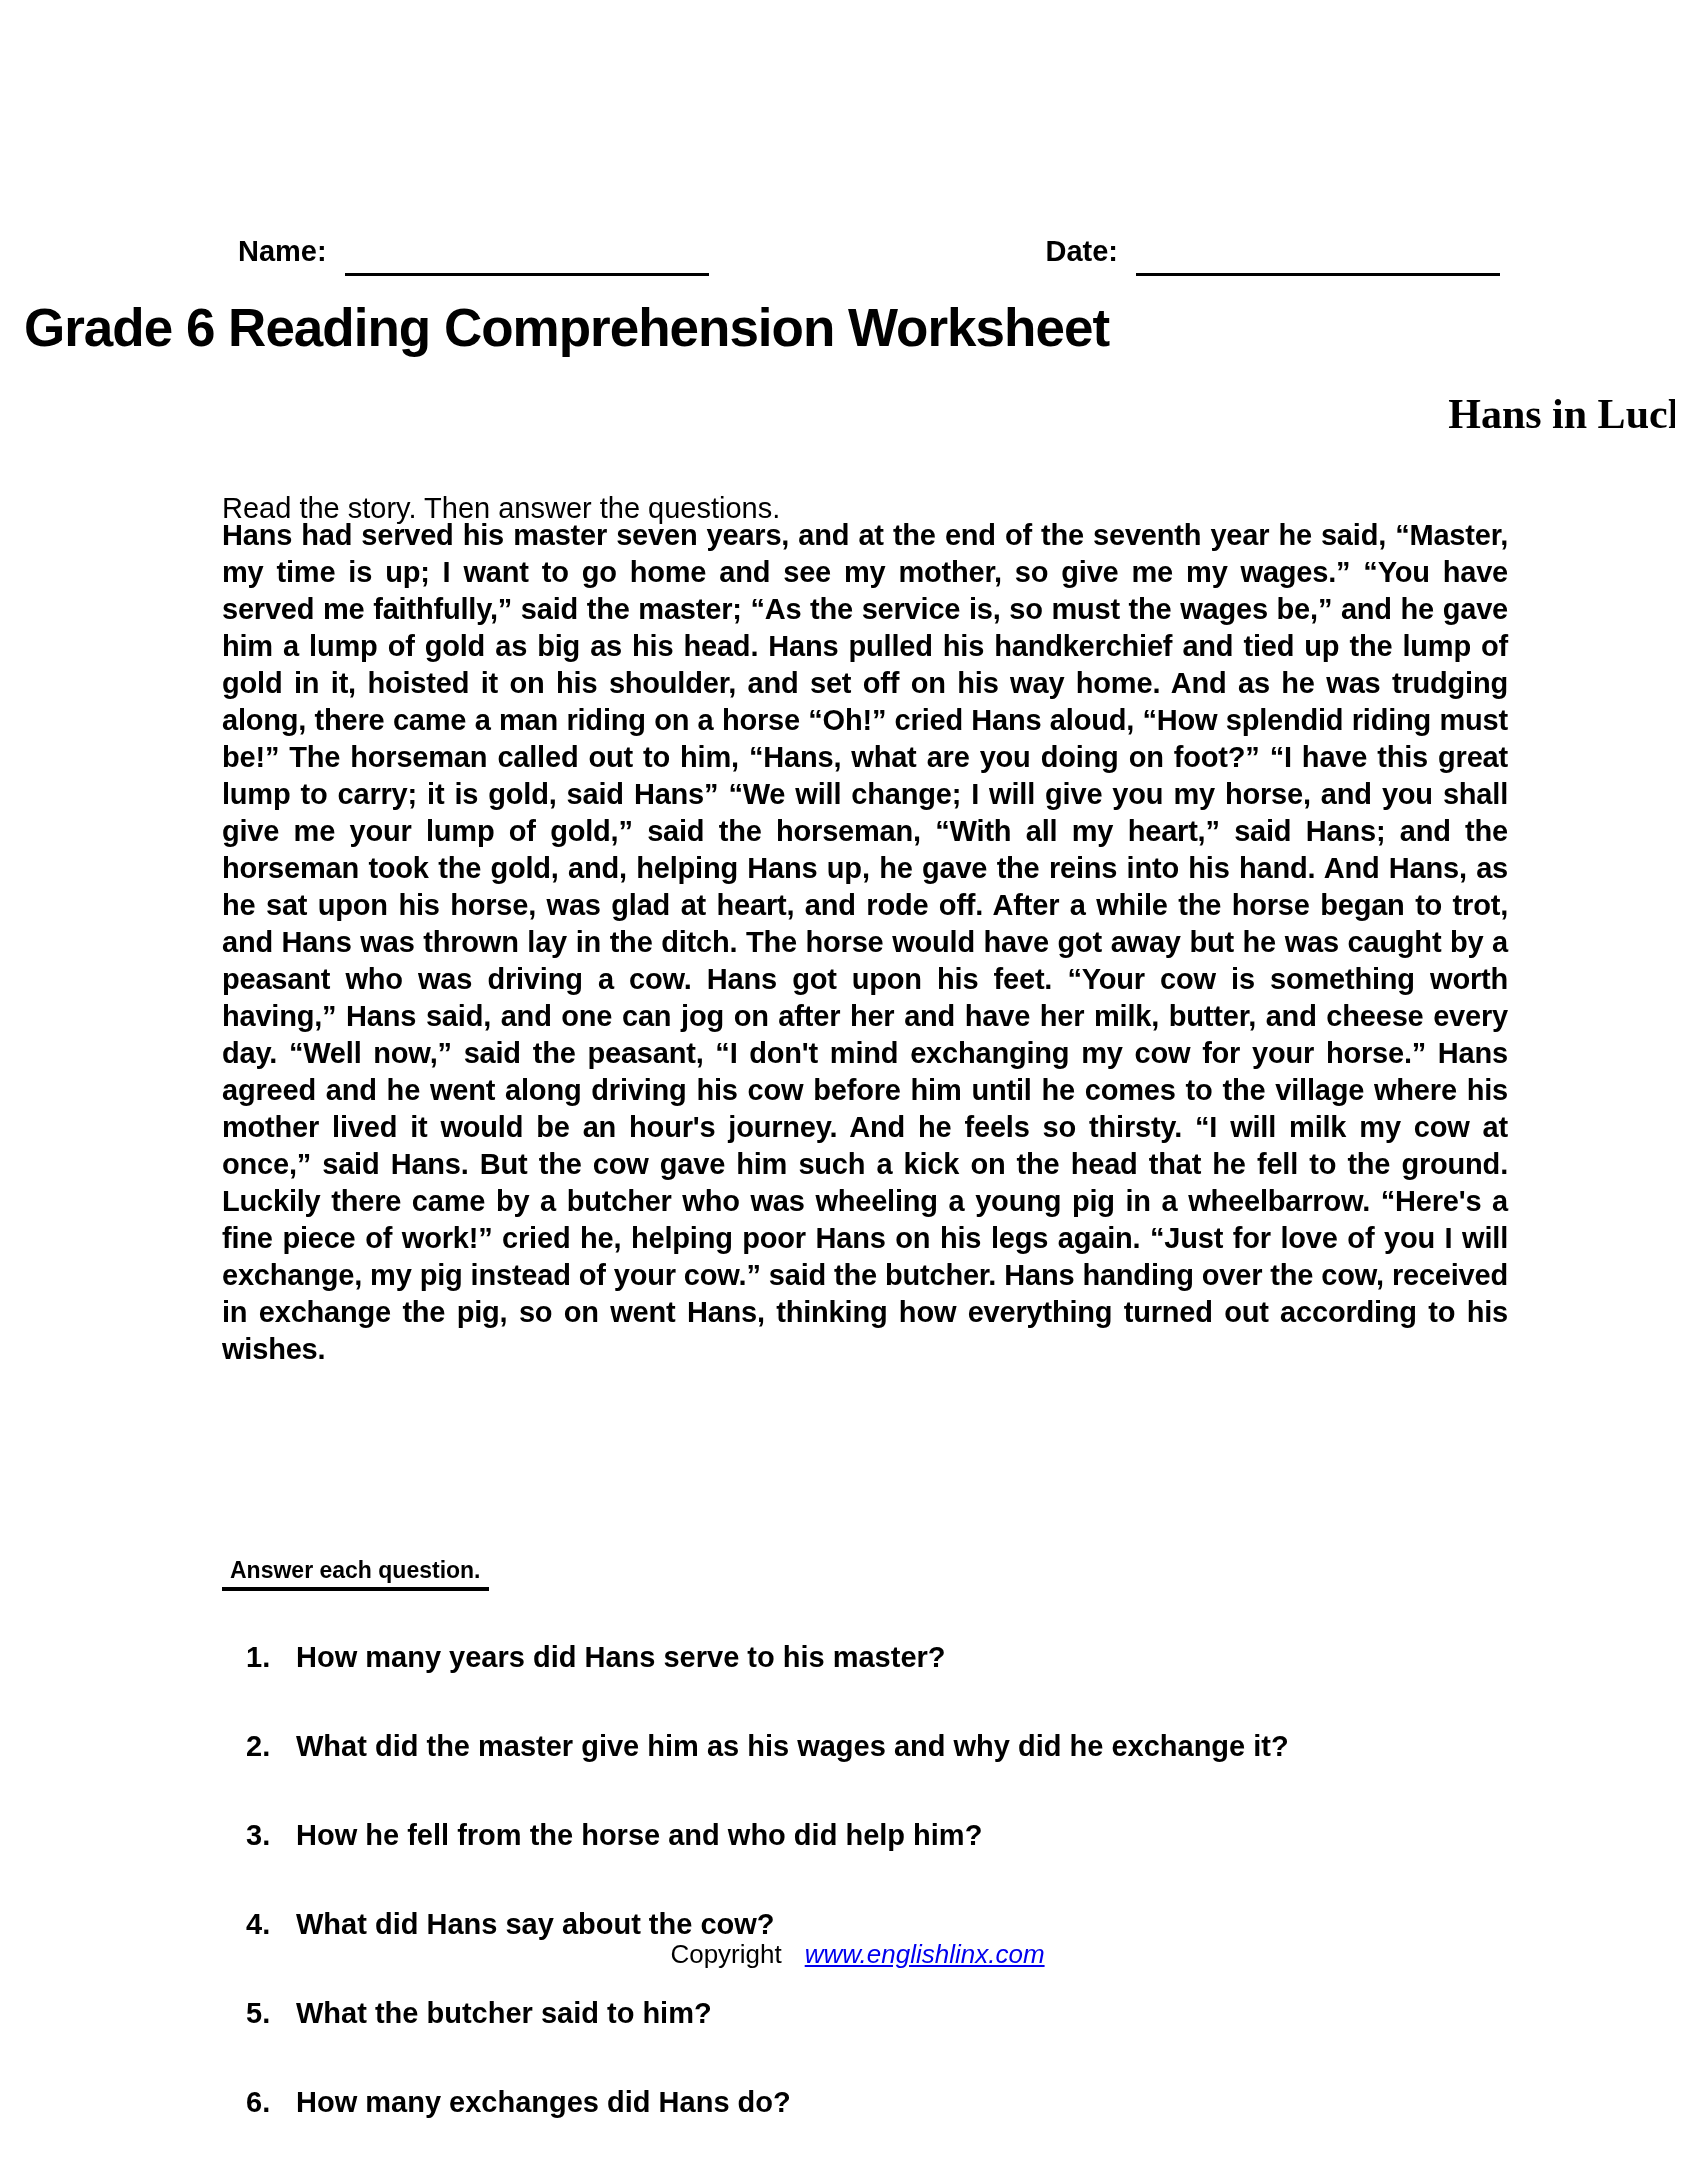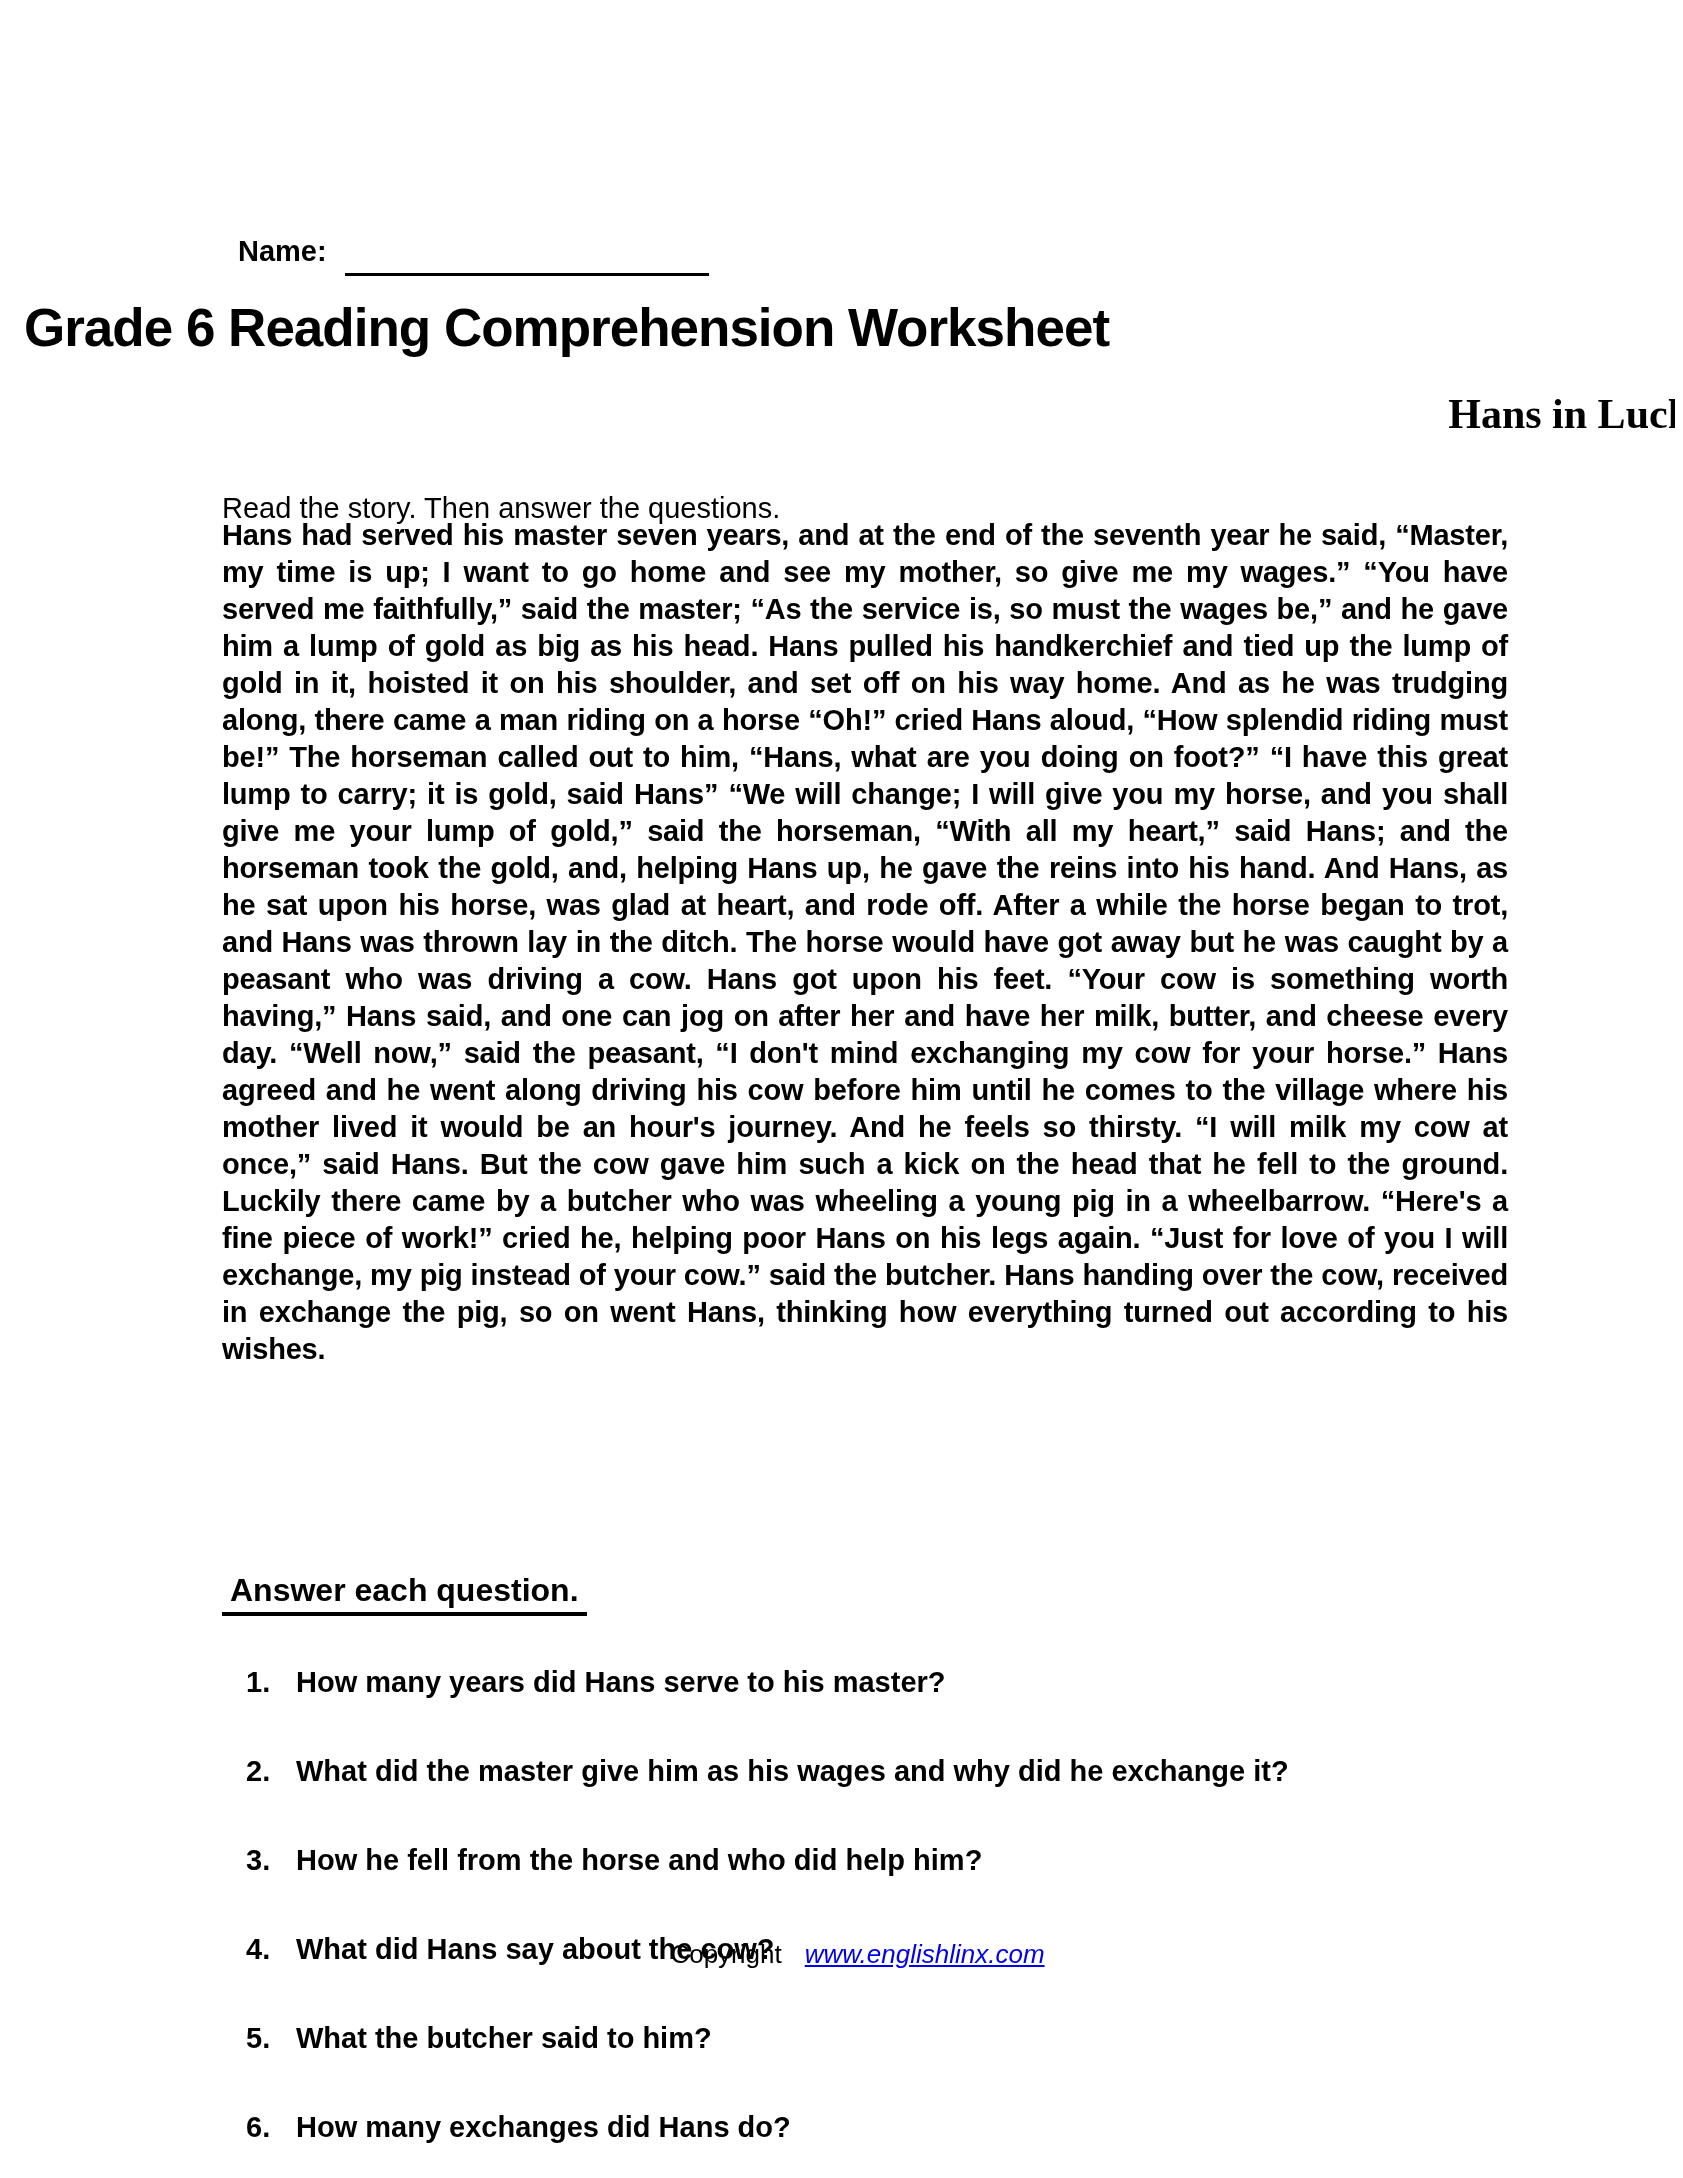--- a/index.html
+++ b/index.html
@@ -68,25 +68,24 @@
     letter-spacing: -0.2px;
   }
   .questions-block {
     position: absolute;
     top: 1525px;
     left: 198px;
     width: 1302px;
   }
   .questions-heading {
     display: inline-block;
-    font-size: 32px;
+    font-size: 23px;
     font-weight: bold;
     border-bottom: 4px solid #000000;
     padding-bottom: 3px;
-    margin-top: 15px;
   }
   .question-list { margin-top: 26px; list-style: none; }
   .question-row {
     display: flex;
     font-size: 29px;
     font-weight: bold;
     line-height: 33px;
     margin-bottom: 24px;
   }
   .question-number { width: 50px; flex-shrink: 0; }
@@ -103,20 +102,24 @@
   .footer a { color: #0000EE; text-decoration: underline; font-style: italic; }
 </style>
 </head>
 <body>
 
 <div class="page">
 
   <div class="header-row">
     <div class="field">
       <span class="field-label">Name:</span>
+      <span class="blank-line"></span>
+    </div>
+    <div class="field">
+      <span class="field-label">Date:</span>
       <span class="blank-line"></span>
     </div>
   </div>
 
   <div class="worksheet-title">Grade 6 Reading Comprehension Worksheet</div>
 
   <div class="story-title">Hans in Luck</div>
 
   <div class="instructions">Read the story. Then answer the questions.</div>
 

